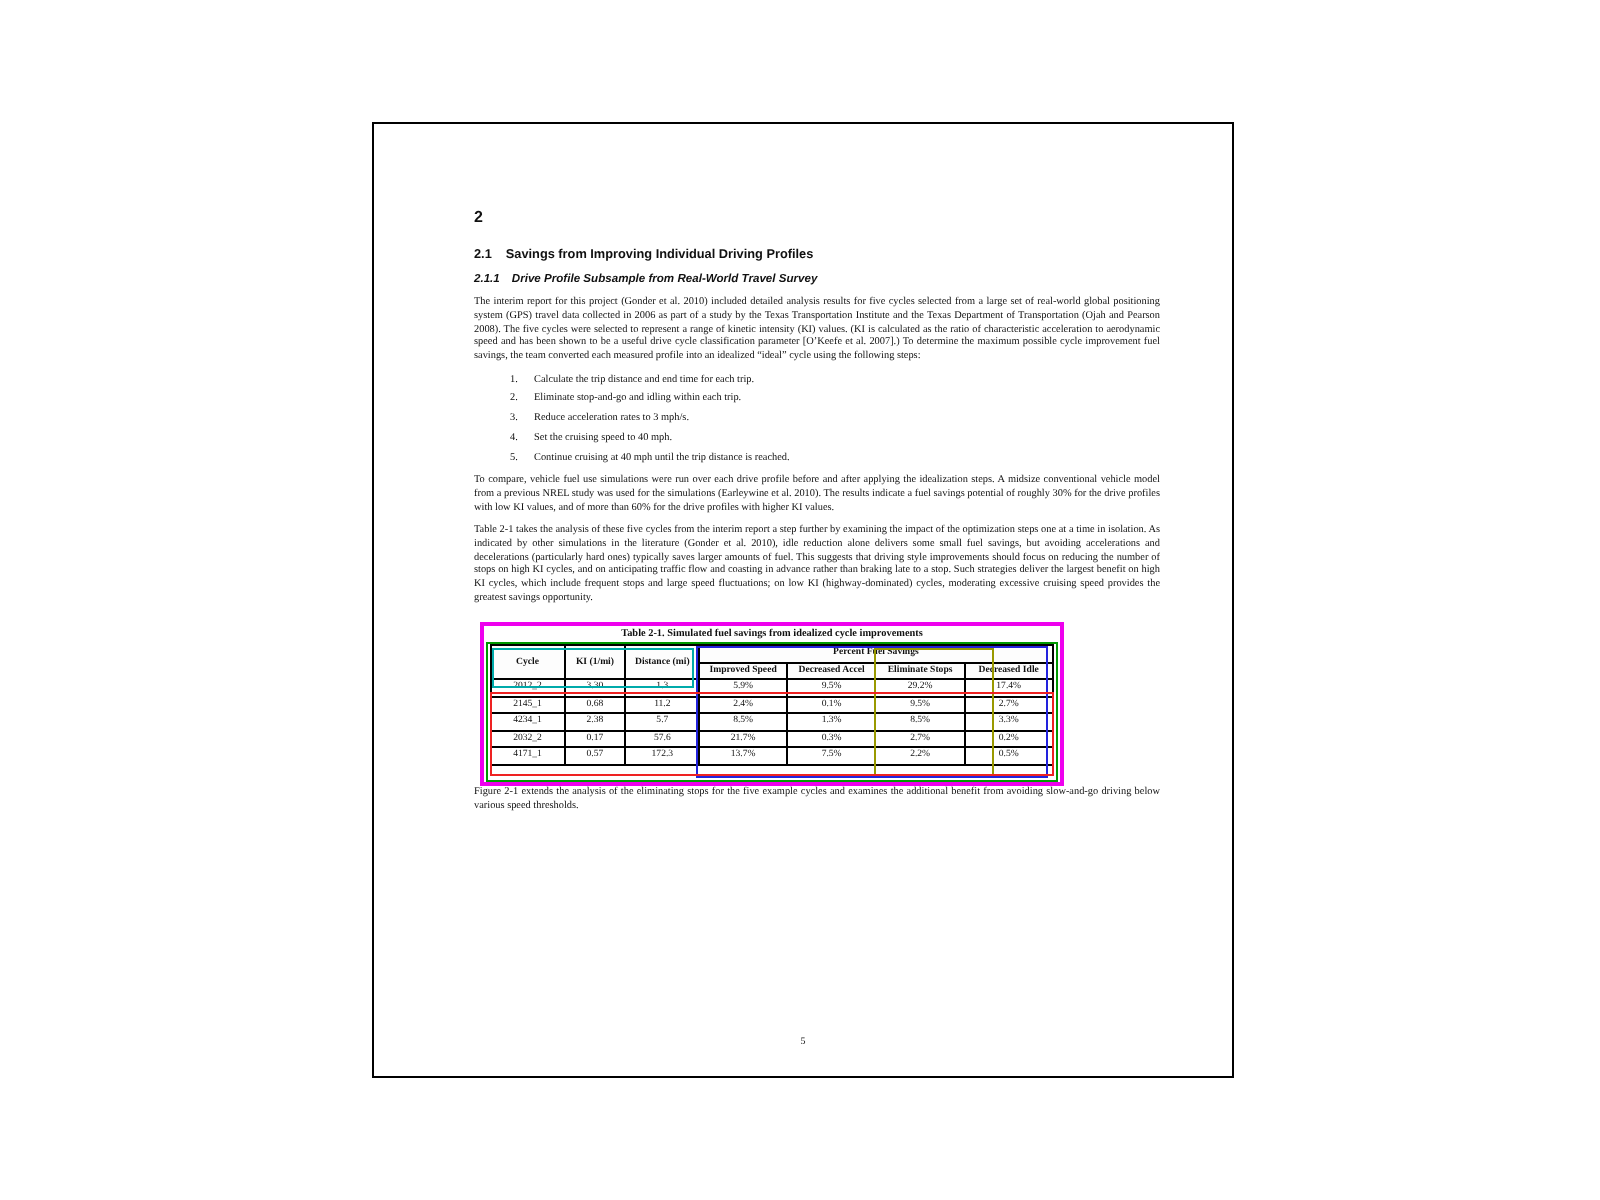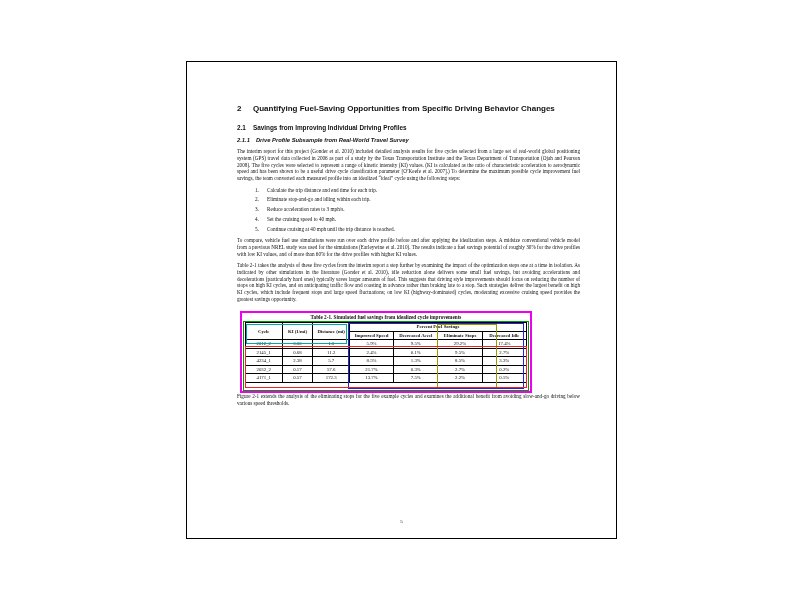--- a/index.html
+++ b/index.html
@@ -84,21 +84,20 @@
   }
 </style>
 </head>
 <body>
 
 <div class="page">
   <div class="content">
 
     <div class="h1">
       <span class="num">2</span>
-      <span>Quantifying Fuel-Saving Opportunities from Specific Driving Behavior Changes</span>
     </div>
 
     <div class="h2">
       <span class="num">2.1</span>
       <span>Savings from Improving Individual Driving Profiles</span>
     </div>
 
     <div class="h3">
       <span class="num">2.1.1</span>
       <span>Drive Profile Subsample from Real-World Travel Survey</span>

